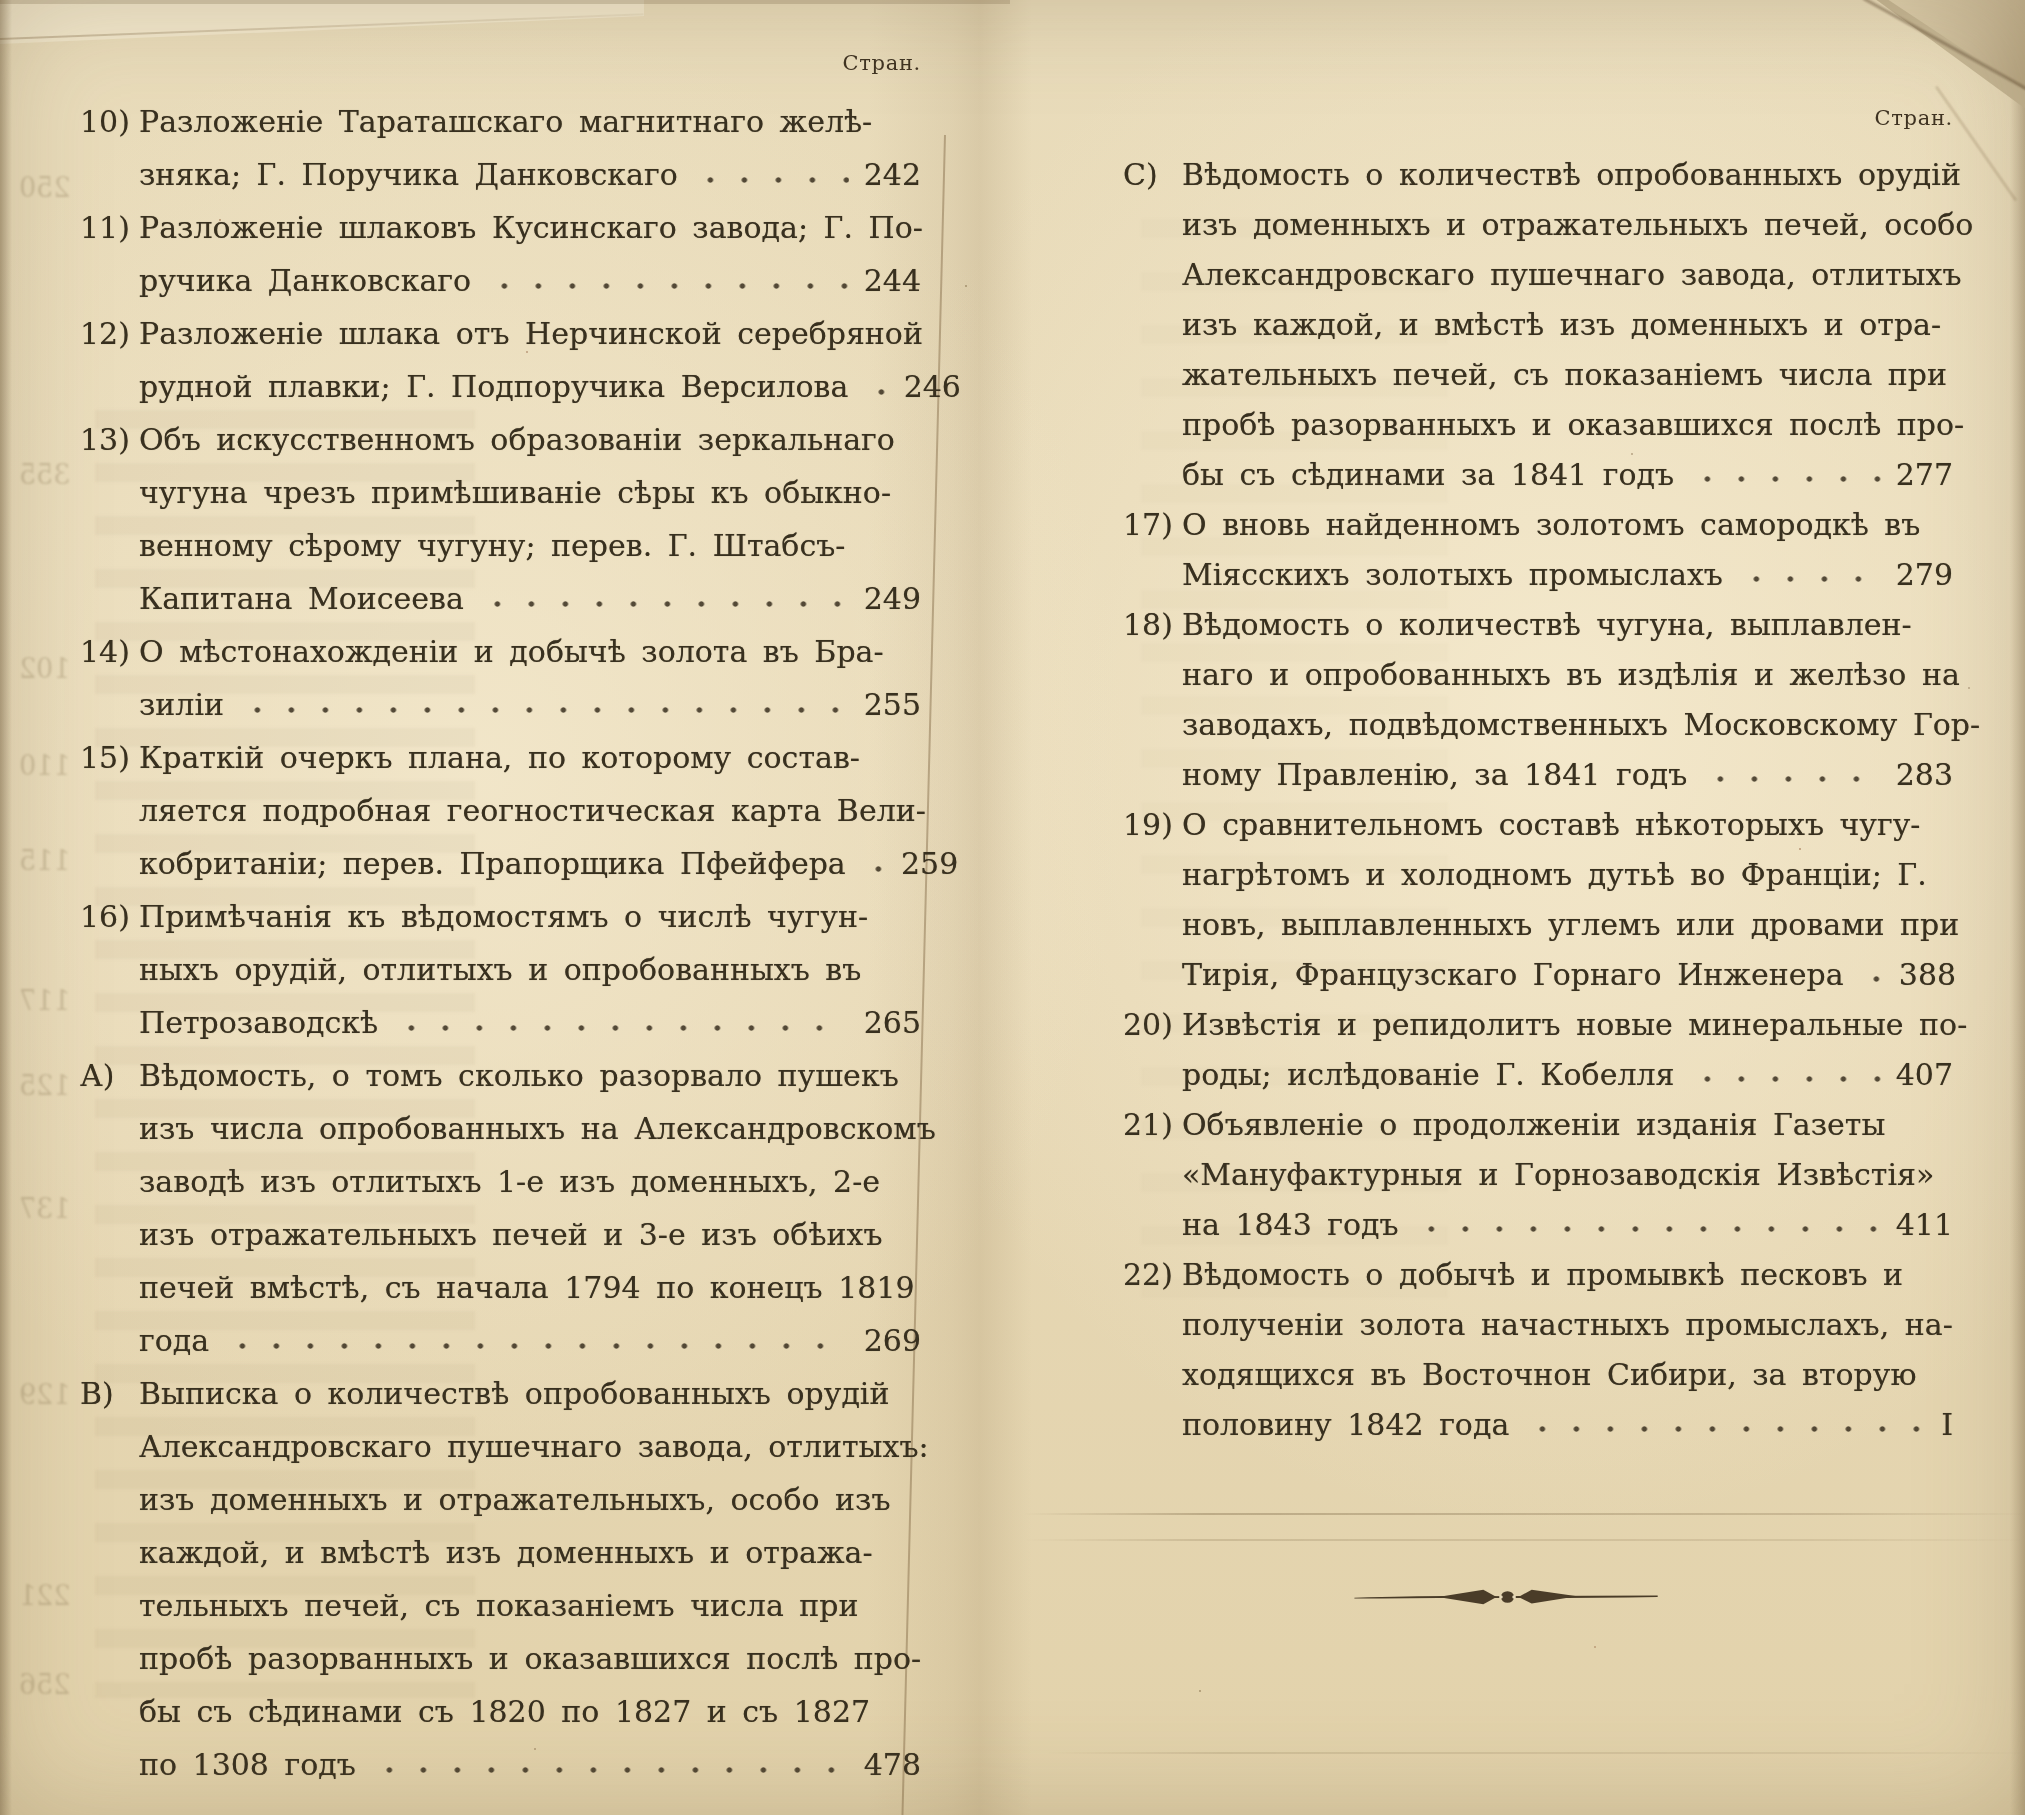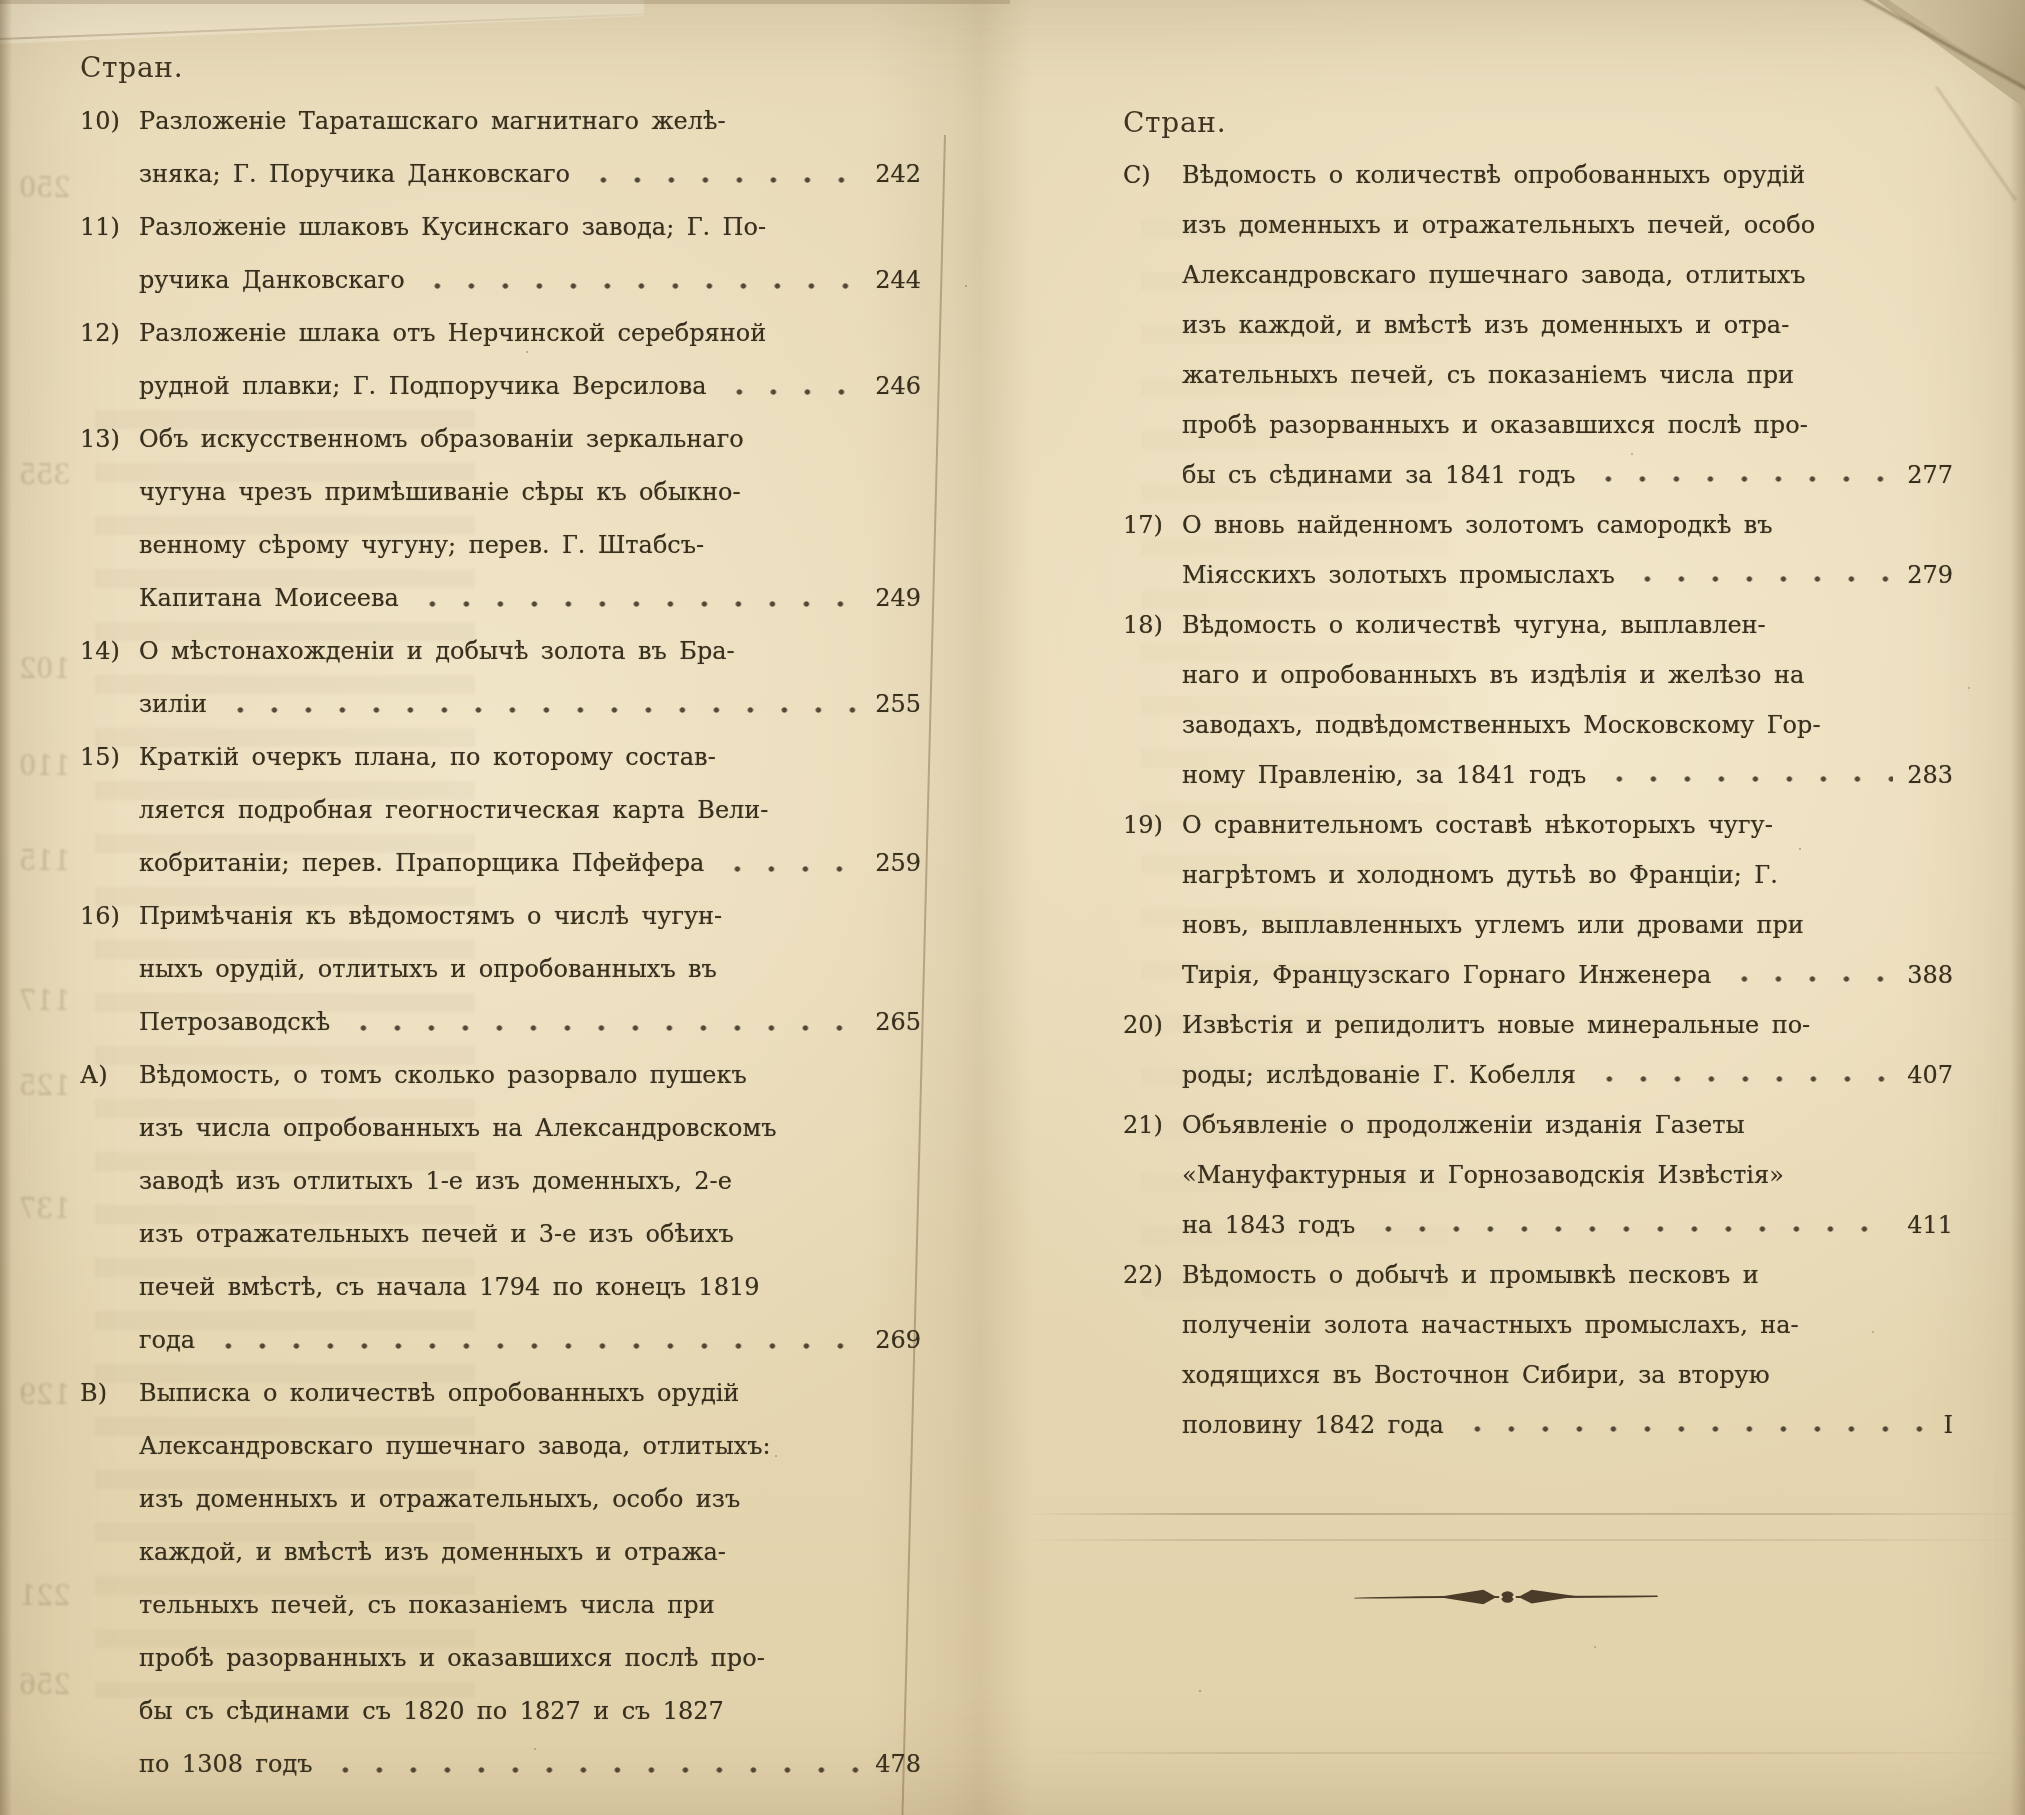--- a/index.html
+++ b/index.html
@@ -57,24 +57,24 @@
       1653px 1112px 0 rgba(128,72,40,.4), 315px 1529px 0 rgba(110,85,50,.45),
       1375px 1427px 0 rgba(128,72,40,.4), 1749px 468px 0 rgba(110,85,50,.4);}
   
   .ghost-col{position:absolute;pointer-events:none;filter:blur(1.8px);
     background:repeating-linear-gradient(180deg,rgba(120,100,65,.055) 0 19px,rgba(120,100,65,0) 19px 53px);}
   .ghost-col.gl{left:95px;top:410px;width:380px;height:1288px;}
   .ghost-col.gr{left:1141px;top:219px;width:307px;height:1097px;opacity:.55;}
   .ghost-num{position:absolute;transform:scaleX(-1);color:rgba(122,104,70,.55);
     font-size:27px;filter:blur(1px);opacity:.5;}
   
-  .page-header{position:absolute;color:#3f3322;font-size:28px;letter-spacing:0.7px;}
+  .page-header{position:absolute;text-align:right;color:#3f3322;font-size:21px;letter-spacing:0.7px;}
   .ph-left{left:80px;width:841px;top:51px;}
   .ph-right{left:1123px;width:830px;top:106px;}
-  .col{position:absolute;color:#38301f;font-size:24px;}
+  .col{position:absolute;color:#38301f;font-size:30px;}
   .col .line{display:flex;white-space:nowrap;position:relative;padding-left:59px;
     text-shadow:0 0 0.7px rgba(56,46,30,.55);}
   .col-left{left:80px;top:95px;width:841px;}
   .col-left .line{line-height:53px;height:53px;}
   .col-right{left:1123px;top:150px;width:830px;}
   .col-right .line{line-height:50px;height:50px;}
   .num{position:absolute;left:0;top:0;width:59px;}
   .t{word-spacing:.2em;}
   .leader{flex:1 1 auto;min-width:29px;margin:0 14.6px 0 11.7px;
     background-image:radial-gradient(circle,rgba(56,46,30,.85) 2.3px,rgba(56,46,30,0) 3.1px);

